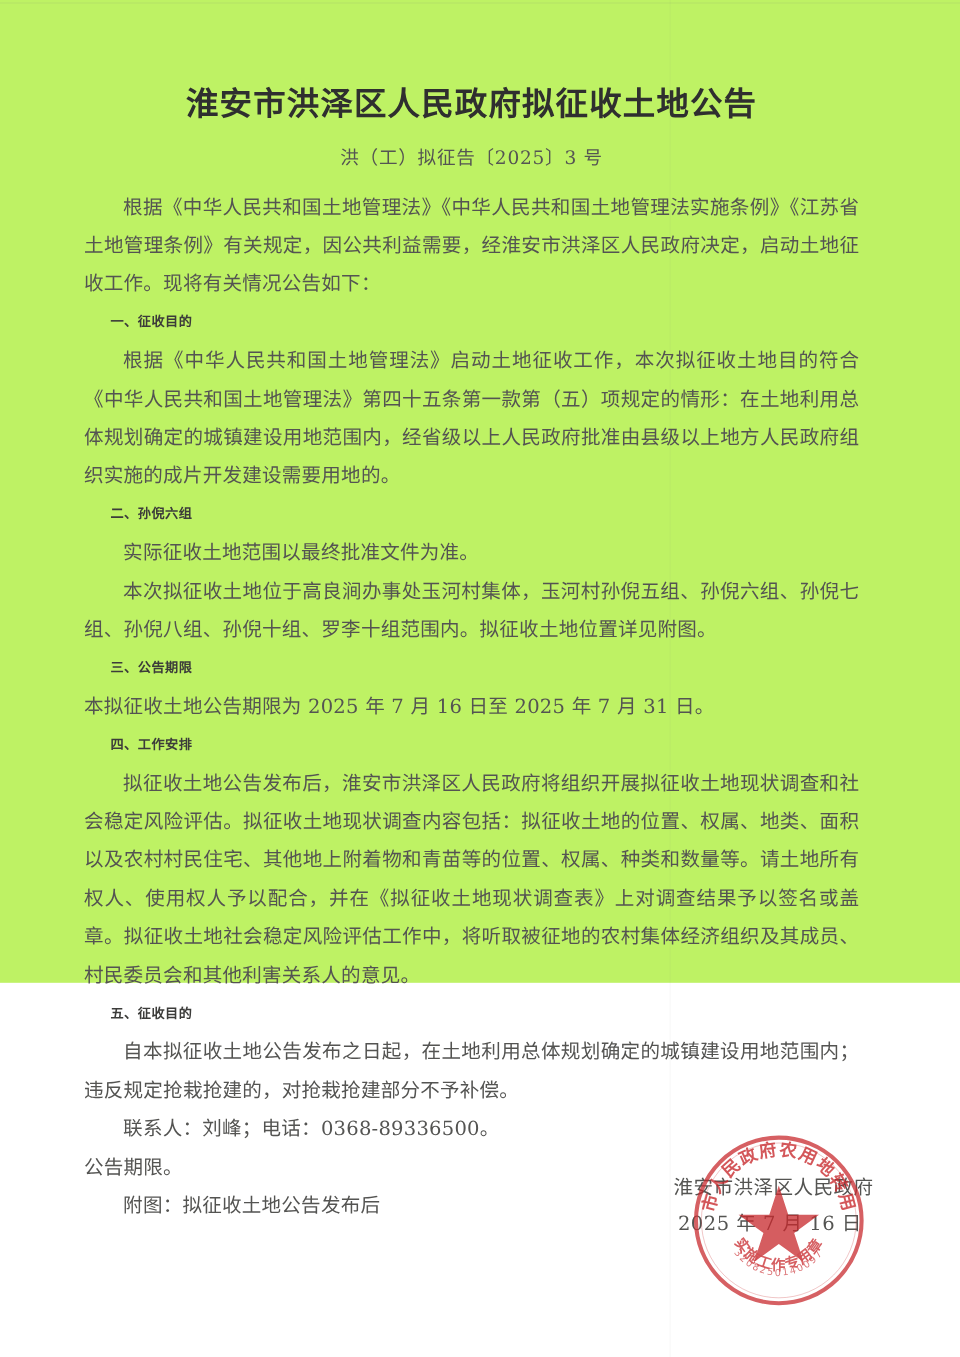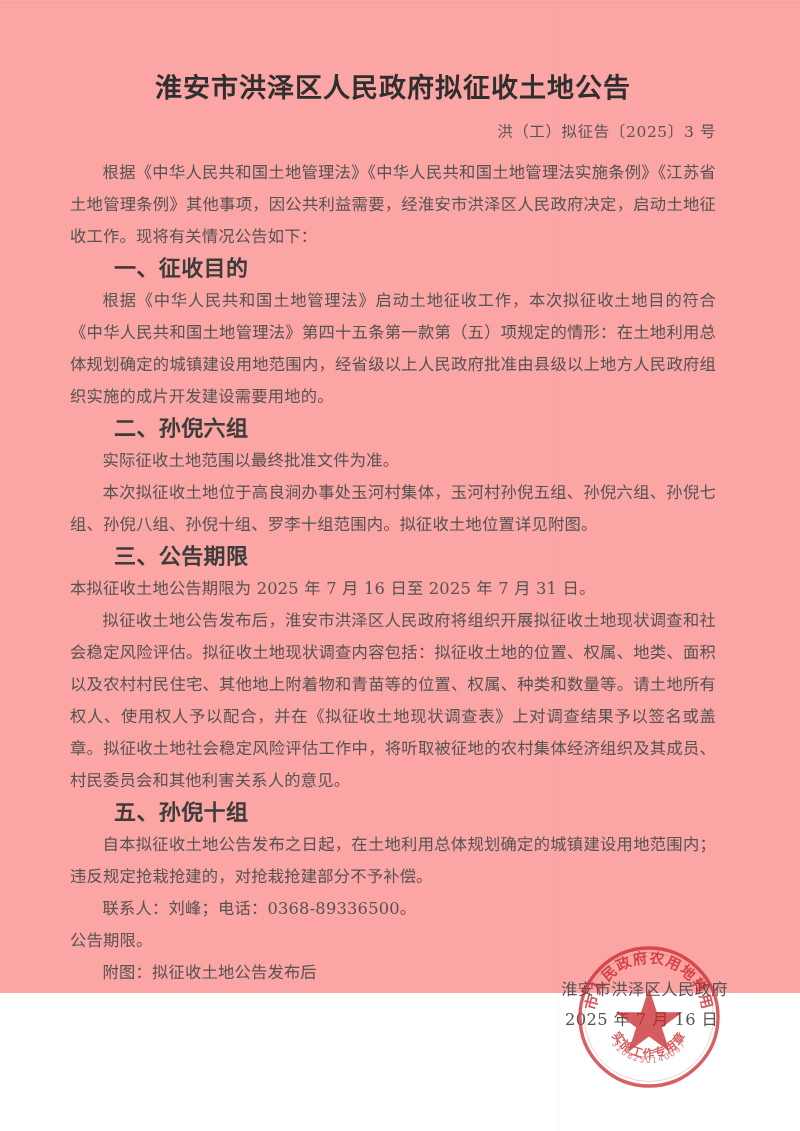--- a/index.html
+++ b/index.html
@@ -13,22 +13,22 @@
     background: #ffffff;
     font-family: "DejaVu Serif", "Liberation Serif", serif;
     color: #51514f;
     overflow: hidden;
     position: relative;
   }
 
   .page {
     position: relative;
     width: 800px;
-    height: 993px;
-    background: #fca5a5;
+    height: 819px;
+    background: #bef264;
     box-sizing: border-box;
     padding: 0;
   }
 
   
   .scan-top-edge {
     position: absolute;
     top: 2px;
     left: 0;
     width: 800px;
@@ -59,21 +59,21 @@
     font-size: 27px;
     font-weight: bold;
     letter-spacing: 1px;
     color: #2f2f2f;
     line-height: 1.3;
   }
 
   .doc-number {
     margin: 0;
     padding-top: 14px;
-    text-align: right;
+    text-align: center;
     font-size: 15.5px;
     letter-spacing: 0.6px;
     color: #555553;
   }
 
   .body-block {
     padding-top: 16px;
   }
 
   p.para {
@@ -86,21 +86,21 @@
     letter-spacing: 0.2px;
     color: #545452;
   }
 
   p.para.noindent {
     text-indent: 0;
   }
 
   h2.section-heading {
     margin: 0;
-    font-size: 22px;
+    font-size: 11px;
     line-height: 32px;
     font-weight: bold;
     text-indent: 2em;
     letter-spacing: 0.4px;
     color: #3c3c3a;
     font-family: "DejaVu Sans", "Liberation Sans", sans-serif;
   }
 
   
   .signature {
@@ -147,35 +147,36 @@
   <div class="scan-fold"></div>
 
   <div class="content">
 
     <h1 class="doc-title">淮安市洪泽区人民政府拟征收土地公告</h1>
 
     <p class="doc-number">洪（工）拟征告〔2025〕3 号</p>
 
     <div class="body-block">
 
-      <p class="para">根据《中华人民共和国土地管理法》《中华人民共和国土地管理法实施条例》《江苏省土地管理条例》其他事项，因公共利益需要，经淮安市洪泽区人民政府决定，启动土地征收工作。现将有关情况公告如下：</p>
+      <p class="para">根据《中华人民共和国土地管理法》《中华人民共和国土地管理法实施条例》《江苏省土地管理条例》有关规定，因公共利益需要，经淮安市洪泽区人民政府决定，启动土地征收工作。现将有关情况公告如下：</p>
 
       <h2 class="section-heading">一、征收目的</h2>
       <p class="para">根据《中华人民共和国土地管理法》启动土地征收工作，本次拟征收土地目的符合《中华人民共和国土地管理法》第四十五条第一款第（五）项规定的情形：在土地利用总体规划确定的城镇建设用地范围内，经省级以上人民政府批准由县级以上地方人民政府组织实施的成片开发建设需要用地的。</p>
 
       <h2 class="section-heading">二、孙倪六组</h2>
       <p class="para">实际征收土地范围以最终批准文件为准。</p>
       <p class="para">本次拟征收土地位于高良涧办事处玉河村集体，玉河村孙倪五组、孙倪六组、孙倪七组、孙倪八组、孙倪十组、罗李十组范围内。拟征收土地位置详见附图。</p>
 
       <h2 class="section-heading">三、公告期限</h2>
       <p class="para noindent">本拟征收土地公告期限为 2025 年 7 月 16 日至 2025 年 7 月 31 日。</p>
 
+      <h2 class="section-heading">四、工作安排</h2>
       <p class="para">拟征收土地公告发布后，淮安市洪泽区人民政府将组织开展拟征收土地现状调查和社会稳定风险评估。拟征收土地现状调查内容包括：拟征收土地的位置、权属、地类、面积以及农村村民住宅、其他地上附着物和青苗等的位置、权属、种类和数量等。请土地所有权人、使用权人予以配合，并在《拟征收土地现状调查表》上对调查结果予以签名或盖章。拟征收土地社会稳定风险评估工作中，将听取被征地的农村集体经济组织及其成员、村民委员会和其他利害关系人的意见。</p>
 
-      <h2 class="section-heading">五、孙倪十组</h2>
+      <h2 class="section-heading">五、征收目的</h2>
       <p class="para">自本拟征收土地公告发布之日起，在土地利用总体规划确定的城镇建设用地范围内；违反规定抢栽抢建的，对抢栽抢建部分不予补偿。</p>
 
       <p class="para">联系人：刘峰；电话：0368-89336500。</p>
 
       <p class="para noindent">公告期限。</p>
 
       <p class="para">附图：拟征收土地公告发布后</p>
 
     </div>
   </div>

